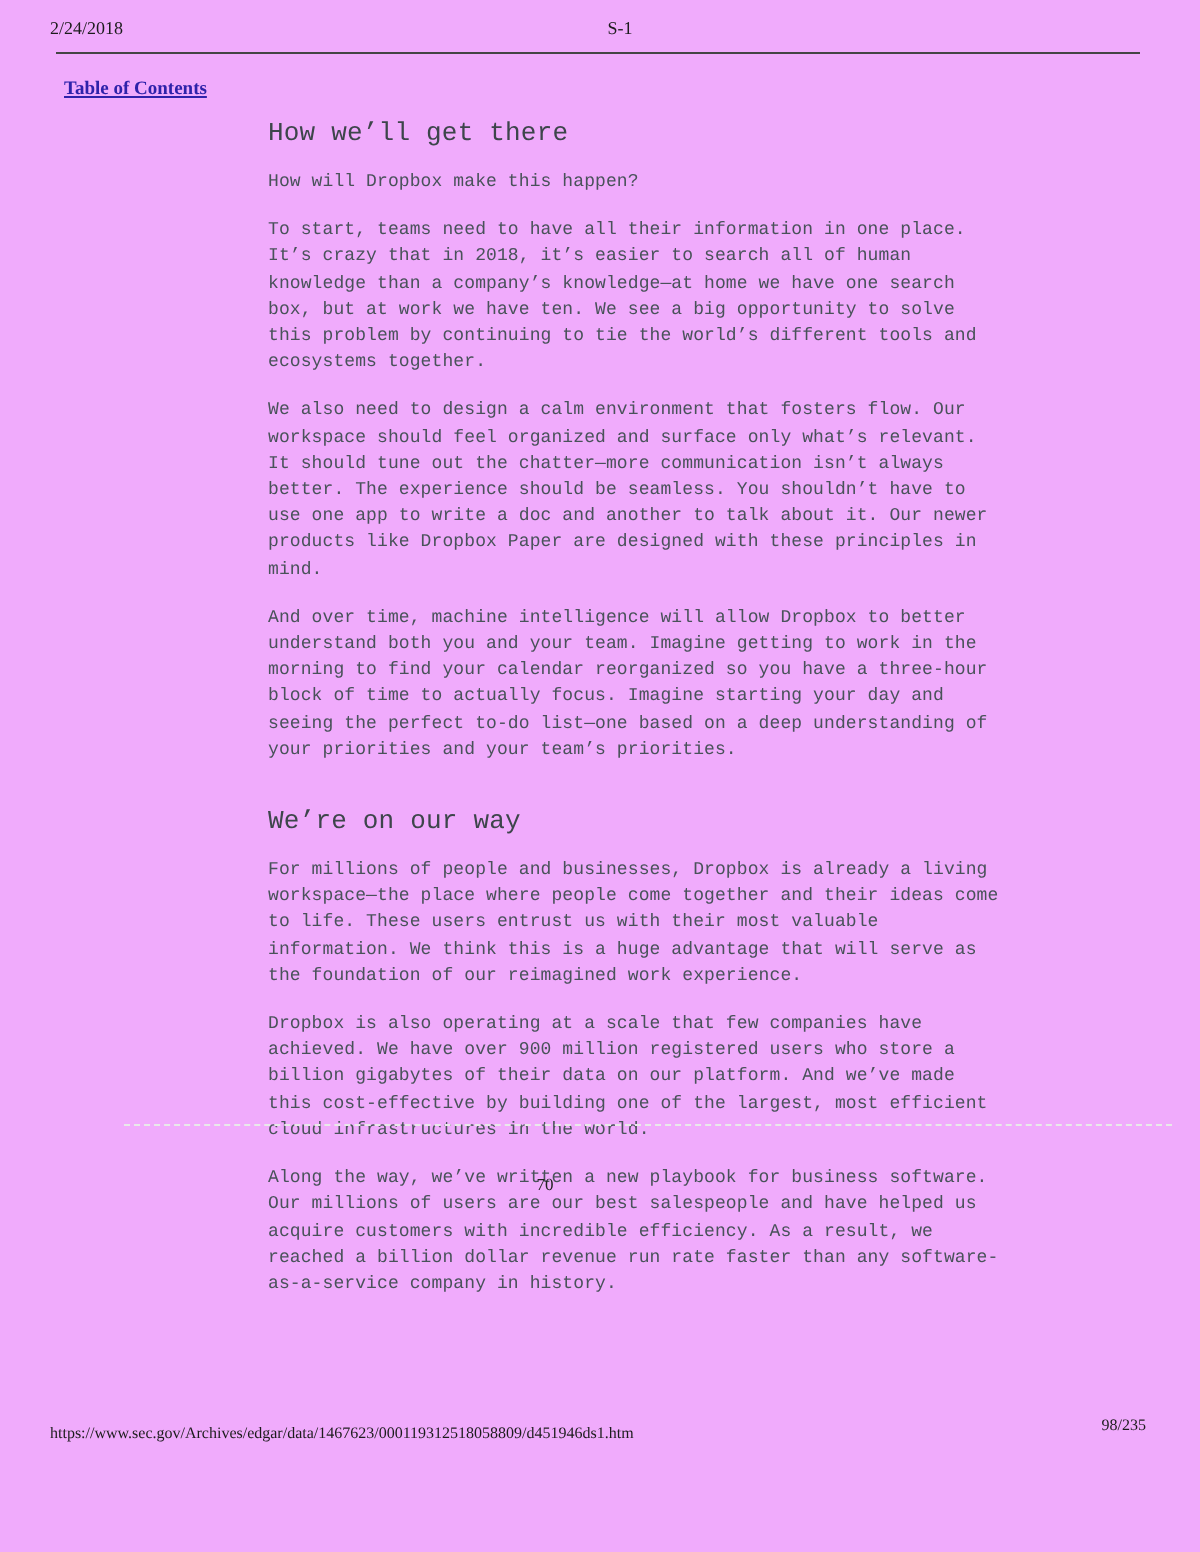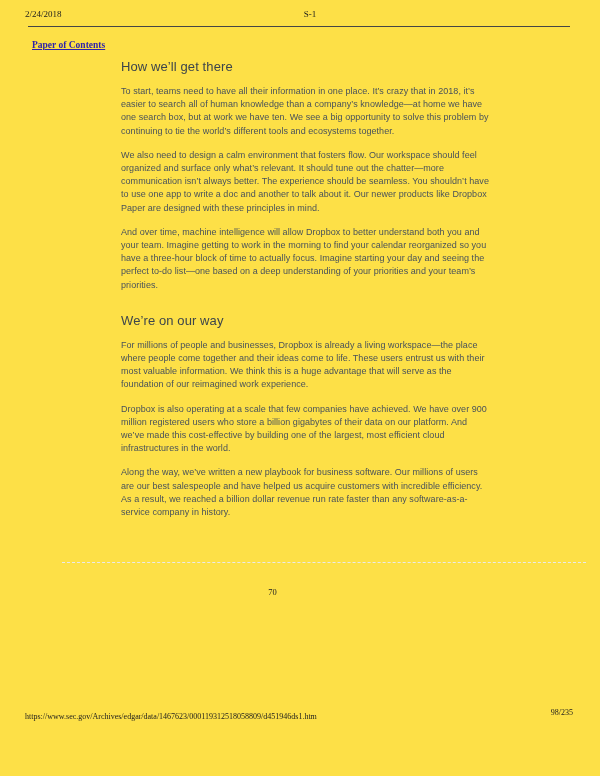--- a/index.html
+++ b/index.html
@@ -4,21 +4,21 @@
 <style>
   html, body {
     margin: 0;
     padding: 0;
     background: #ffffff;
   }
   .page {
     position: relative;
     width: 600px;
     height: 776px;
-    background: #fde047;
+    background: #f0abfc;
     overflow: hidden;
     font-family: "Liberation Serif", serif;
   }
   
   .print-header-date {
     position: absolute;
     left: 25px;
     top: 9px;
     font-size: 9px;
     color: #1c1c1c;
@@ -46,24 +46,24 @@
     top: 40px;
     font-size: 9.5px;
     font-weight: bold;
     color: #2e22aa;
     text-decoration: underline;
     cursor: pointer;
   }
   
   .content {
     position: absolute;
-    left: 121px;
+    left: 134px;
     top: 59px;
     width: 370px;
-    font-family: Liberation Sans, sans-serif;
+    font-family: Liberation Mono, monospace;
     color: #49525a;
   }
   .content h2 {
     font-size: 13px;
     font-weight: 400;
     color: #3d454b;
     margin: 0 0 11px 0;
     letter-spacing: 0.1px;
   }
   .content h2.second {
@@ -113,27 +113,28 @@
 <body>
 
 <div class="page">
 
   <div class="print-header-date">2/24/2018</div>
 
   <div class="print-header-title">S-1</div>
 
   <div class="header-rule"></div>
 
-  <a class="toc-link">Paper of Contents</a>
+  <a class="toc-link">Table of Contents</a>
 
   <div class="content">
 
     <h2>How we’ll get there</h2>
 
 
+    <p>How will Dropbox make this happen?</p>
 
     <p>To start, teams need to have all their information in one place. It’s crazy that in 2018, it’s easier to search all of human knowledge than a company’s knowledge—at home we have one search box, but at work we have ten. We see a big opportunity to solve this problem by continuing to tie the world’s different tools and ecosystems together.</p>
 
     <p>We also need to design a calm environment that fosters flow. Our workspace should feel organized and surface only what’s relevant. It should tune out the chatter—more communication isn’t always better. The experience should be seamless. You shouldn’t have to use one app to write a doc and another to talk about it. Our newer products like Dropbox Paper are designed with these principles in mind.</p>
 
     <p>And over time, machine intelligence will allow Dropbox to better understand both you and your team. Imagine getting to work in the morning to find your calendar reorganized so you have a three-hour block of time to actually focus. Imagine starting your day and seeing the perfect to-do list—one based on a deep understanding of your priorities and your team’s priorities.</p>
 
     <h2 class="second">We’re on our way</h2>
 
     <p>For millions of people and businesses, Dropbox is already a living workspace—the place where people come together and their ideas come to life. These users entrust us with their most valuable information. We think this is a huge advantage that will serve as the foundation of our reimagined work experience.</p>

